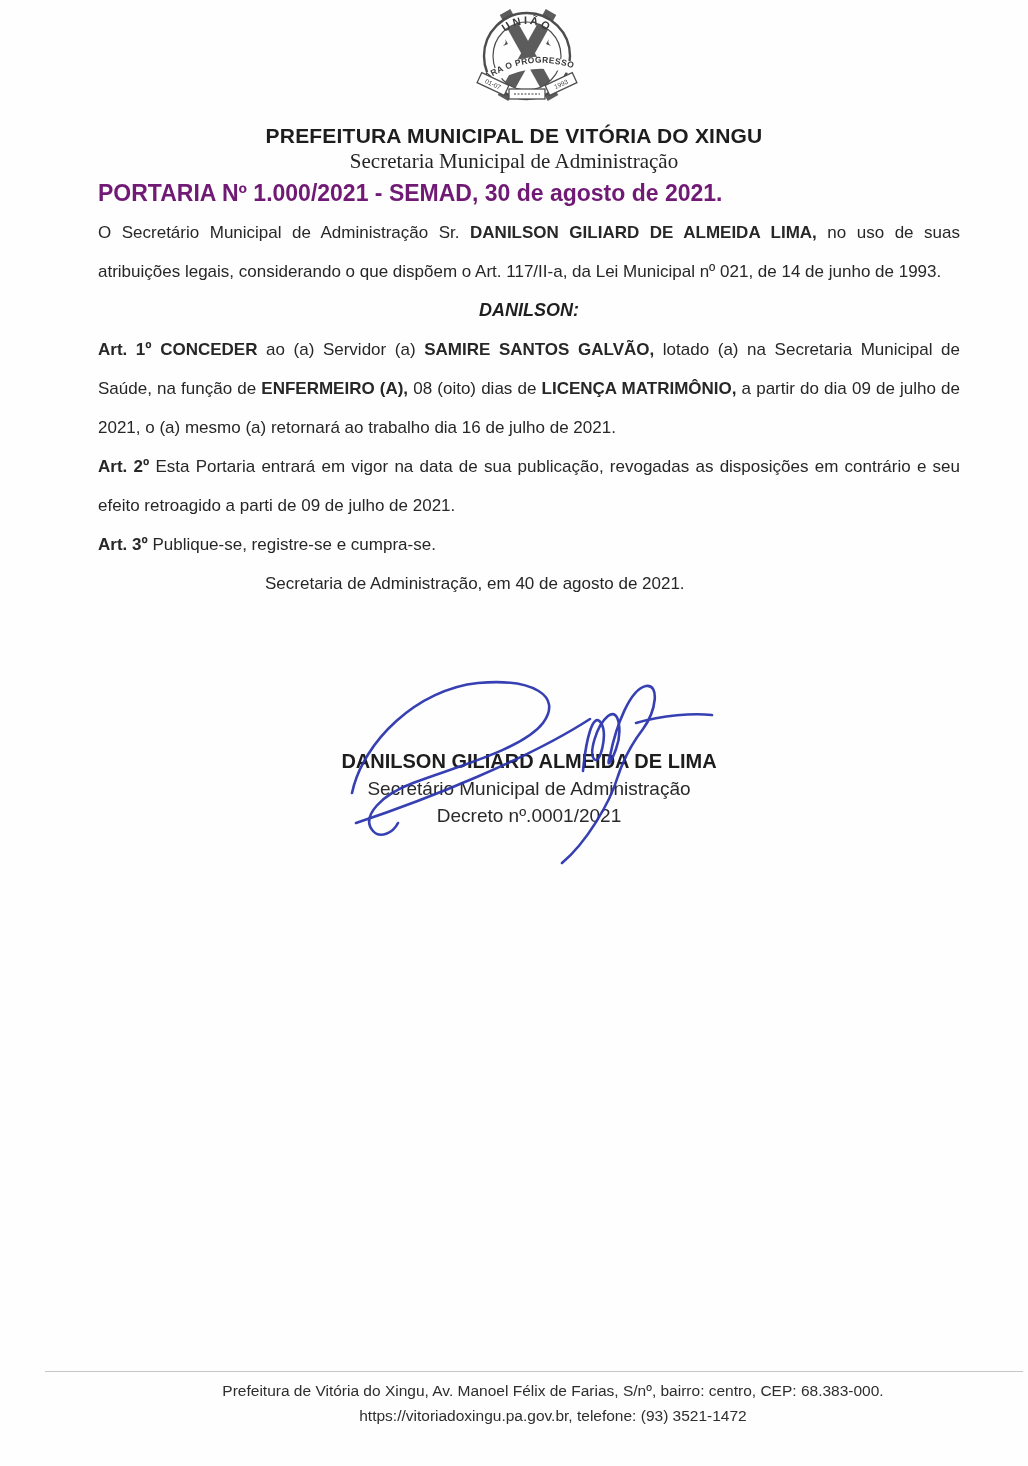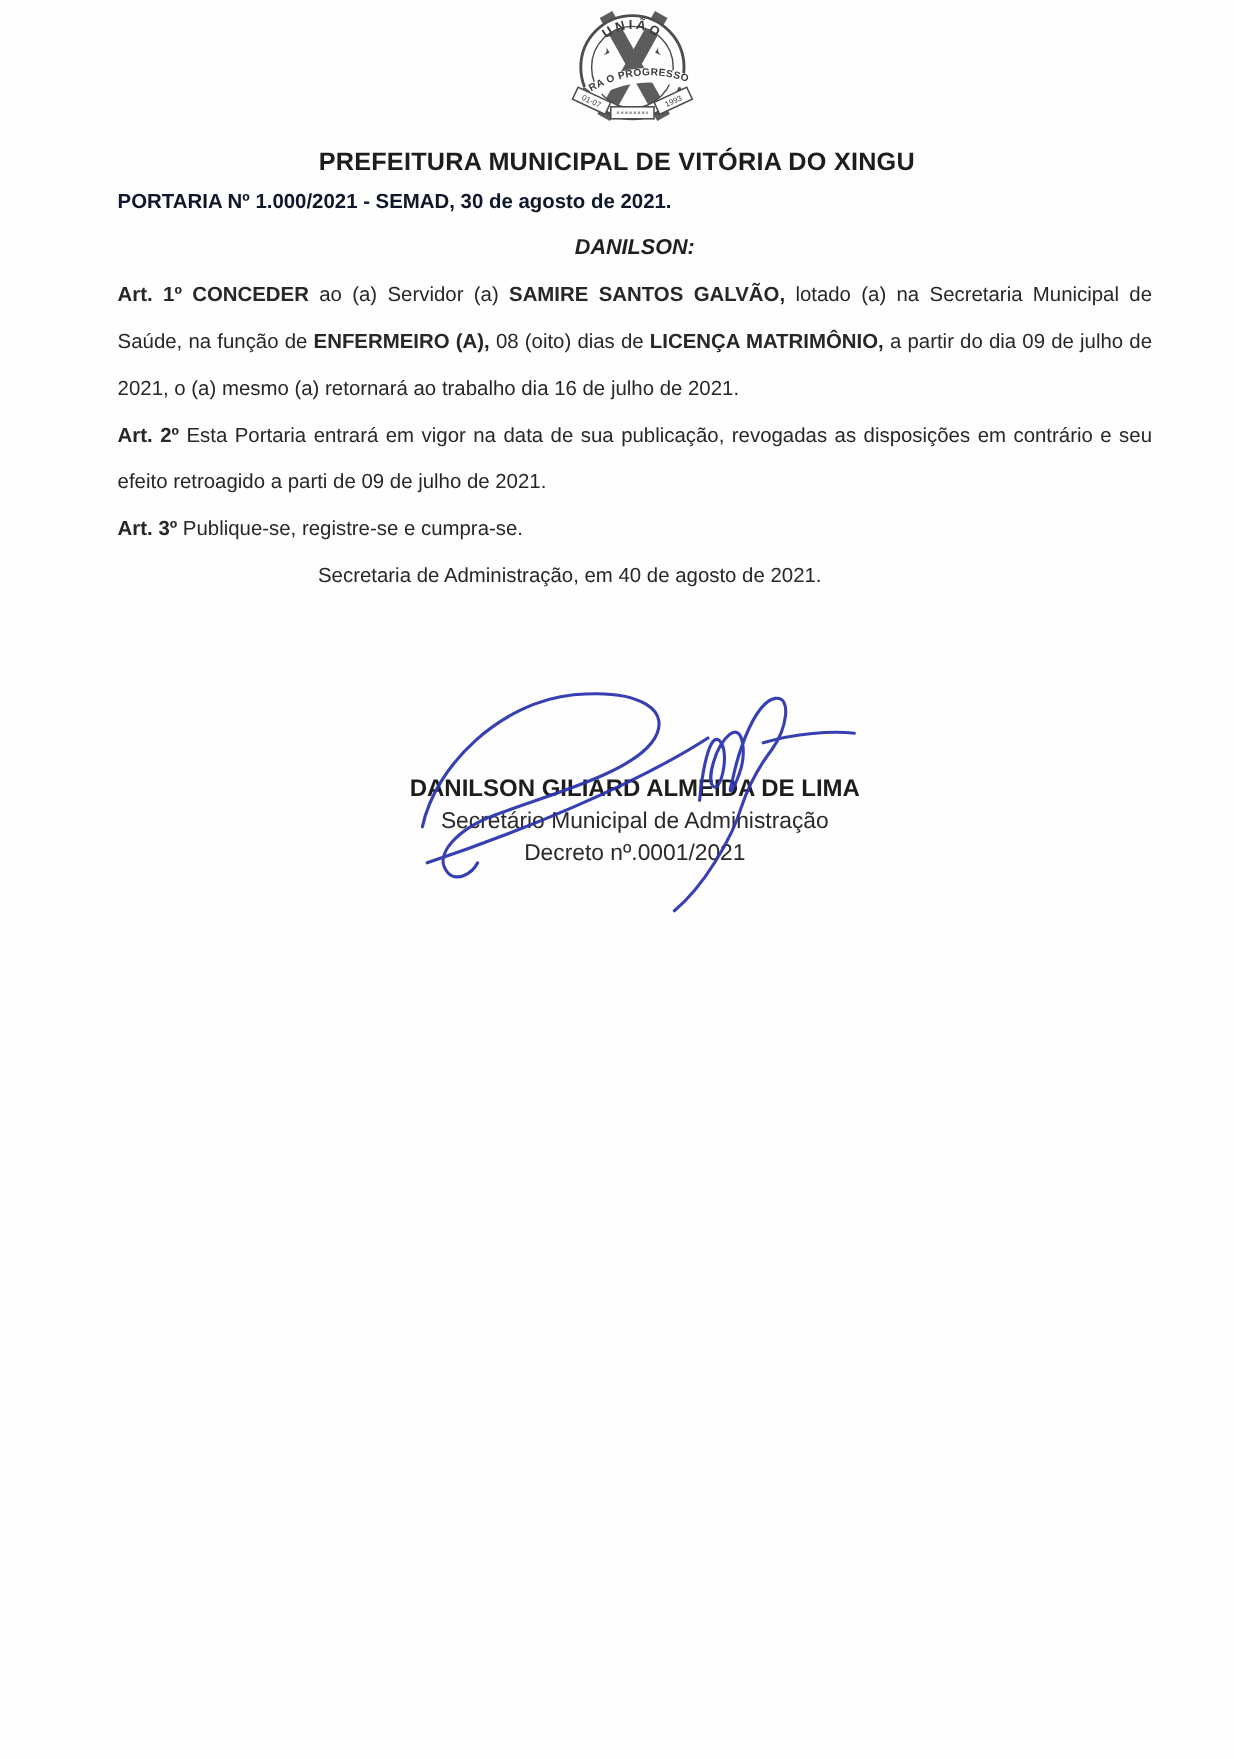--- a/index.html
+++ b/index.html
@@ -13,21 +13,21 @@
   }
   
   .header { text-align:center; padding-top:8px; }
   .seal { display:block; margin:0 auto; transform:translateX(13px); }
   .org   { font-size:21px; font-weight:bold; color:#1d1d1d; margin-top:20px; line-height:24px; letter-spacing:0.2px; }
   .dept  { font-family:"Liberation Serif", serif; font-size:21px; color:#242424; line-height:25px; margin-top:1px; }
   .cnpj  { font-size:18px; color:#3c3c3c; line-height:23px; }
   
   .content { margin-left:98px; width:862px; font-size:17px; line-height:39px; color:#272727; }
   .content p { margin:0; }
-  .title   { font-weight:bold; margin-top:30px; font-size:17px; color:#0f172a; }
+  .title   { font-weight:bold; margin-top:30px; font-size:23px; color:#701a75; }
   .p-just  { text-align:justify; }
   .p-intro { margin-top:34px; }
   .resolve { margin-top:28px; text-align:center; font-weight:bold; font-style:italic; font-size:18px; color:#1f1f1f; }
   .p-art1  { margin-top:24px; }
   .p-art2  { margin-top:26px; }
   .p-art3  { margin-top:27px; }
   .place   { margin-top:38px; padding-left:167px; }
   
   .sig-block  { position:relative; text-align:center; padding-top:145px; }
   .sig-name   { font-size:20px; font-weight:bold; line-height:27px; color:#1d1d1d; }
@@ -86,26 +86,28 @@
           <line x1="-13" y1="0" x2="13" y2="0" stroke="#9c9c9c" stroke-width="2" stroke-dasharray="2,1.5"></line>
         </g>
         <g transform="translate(96,76) rotate(-25)">
           <rect x="-15" y="-5.5" width="30" height="11" fill="#ffffff" stroke="#4d4d4d" stroke-width="1.3"></rect>
           <text y="2.5" text-anchor="middle" font-size="6.5" fill="#3a3a3a">1993</text>
         </g>
       </g>
     </svg>
 
     <div class="org">PREFEITURA MUNICIPAL DE VITÓRIA DO XINGU</div>
+    <div class="dept">Secretaria Municipal de Administração</div>
   </div>
 
   <div class="content">
 
     <p class="title">PORTARIA Nº 1.000/2021 - SEMAD, 30 de agosto de 2021.</p>
 
+    <p class="p-intro p-just"><span>O Secretário Municipal de Administração Sr. </span><span style="font-weight: bold;">DANILSON GILIARD DE ALMEIDA LIMA,</span><span> no uso de suas atribuições legais, considerando o que dispõem o Art. 117/II-a, da Lei Municipal nº 021, de 14 de junho de 1993.</span></p>
 
     <p class="resolve">DANILSON:</p>
 
     <p class="p-art1 p-just"><span style="font-weight: bold;">Art. 1º CONCEDER</span><span> ao (a) Servidor (a) </span><span style="font-weight: bold;">SAMIRE SANTOS GALVÃO,</span><span> lotado (a) na Secretaria Municipal de Saúde, na função de </span><span style="font-weight: bold;">ENFERMEIRO (A),</span><span> 08 (oito) dias de </span><span style="font-weight: bold;">LICENÇA MATRIMÔNIO,</span><span> a partir do dia 09 de julho de 2021, o (a) mesmo (a) retornará ao trabalho dia 16 de julho de 2021.</span></p>
 
     <p class="p-art2 p-just"><span style="font-weight: bold;">Art. 2º</span><span> Esta Portaria entrará em vigor na data de sua publicação, revogadas as disposições em contrário e seu efeito retroagido a parti de 09 de julho de 2021.</span></p>
 
     <p class="p-art3"><span style="font-weight: bold; text-align: right;">Art. 3º</span><span> Publique-se, registre-se e cumpra-se.</span></p>
 
     <p class="place">Secretaria de Administração, em 40 de agosto de 2021.</p>
@@ -120,14 +122,18 @@
           <path d="M 14,122 C 25,70 80,18 140,12 C 195,7 225,25 205,52 C 185,78 120,95 75,112 C 45,123 22,145 35,160 C 42,168 55,162 60,152"></path>
           <path d="M 18,152 C 90,128 190,88 252,48"></path>
           <path d="M 245,100 C 248,68 255,40 263,52 C 270,63 262,95 256,88 C 251,82 258,55 270,45 C 282,36 284,62 278,78 C 273,92 268,98 272,85"></path>
           <path d="M 272,85 C 278,55 292,18 308,15 C 322,13 318,40 305,58 C 292,75 285,90 280,105 C 272,132 248,172 224,192"></path>
           <path d="M 298,52 C 325,44 355,42 374,44"></path>
         </g>
       </svg>
     </div>
   </div>
 
+  <div class="footer">
+    <div>Prefeitura de Vitória do Xingu, Av. Manoel Félix de Farias, S/nº, bairro: centro, CEP: 68.383-000.</div>
+    <div>https://vitoriadoxingu.pa.gov.br, telefone: (93) 3521-1472</div>
+  </div>
 
 </div>
 
 </body></html>

